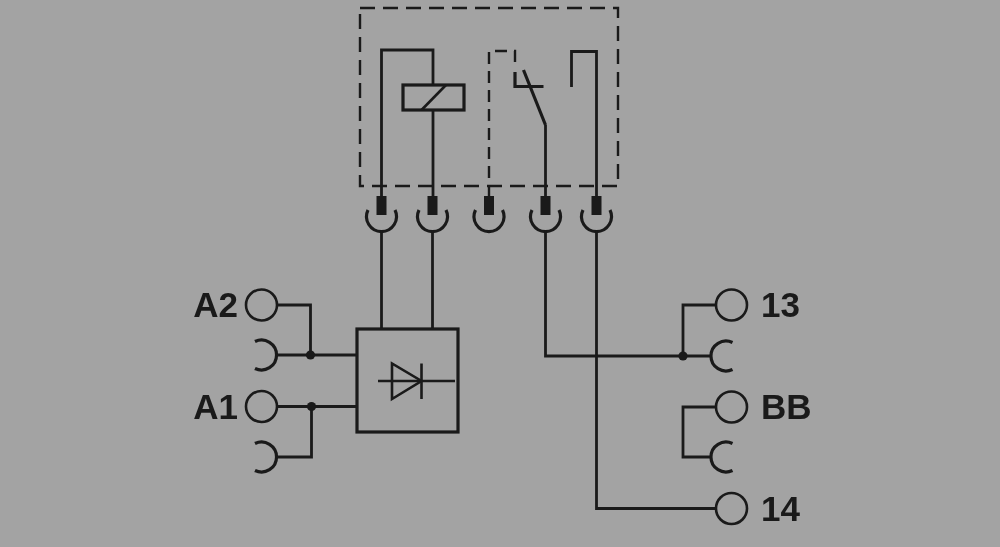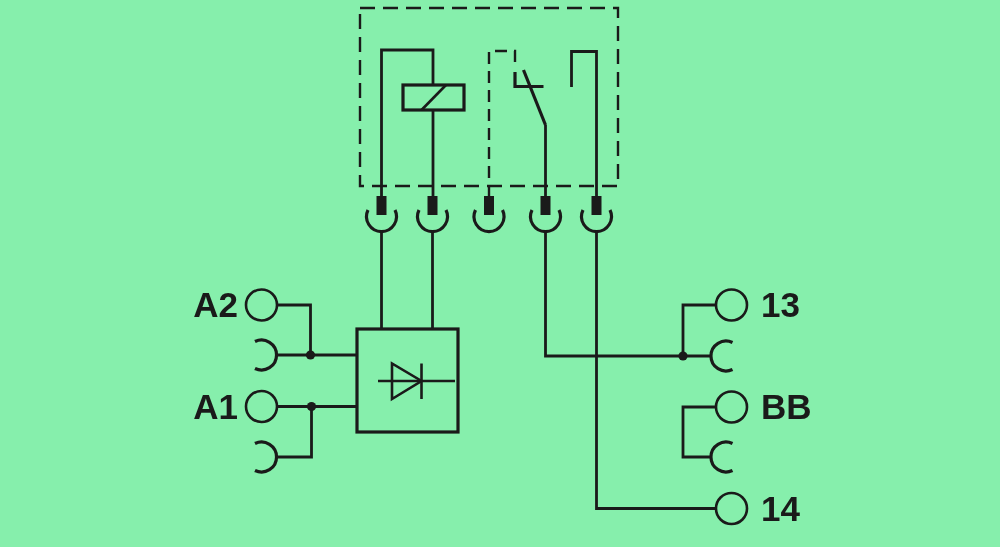--- a/index.html
+++ b/index.html
@@ -4,21 +4,21 @@
 <style>
   html, body {
     margin: 0;
     padding: 0;
     background: #ffffff;
   }
   .stage {
     position: relative;
     width: 1000px;
     height: 547px;
-    background: #86efac;
+    background: #a3a3a3;
     overflow: hidden;
     font-family: "Liberation Sans", sans-serif;
   }
   svg { display: block; }
   .wire {
     fill: none;
     stroke: #1a1a1a;
     stroke-width: 2.8;
   }
   .thick {

